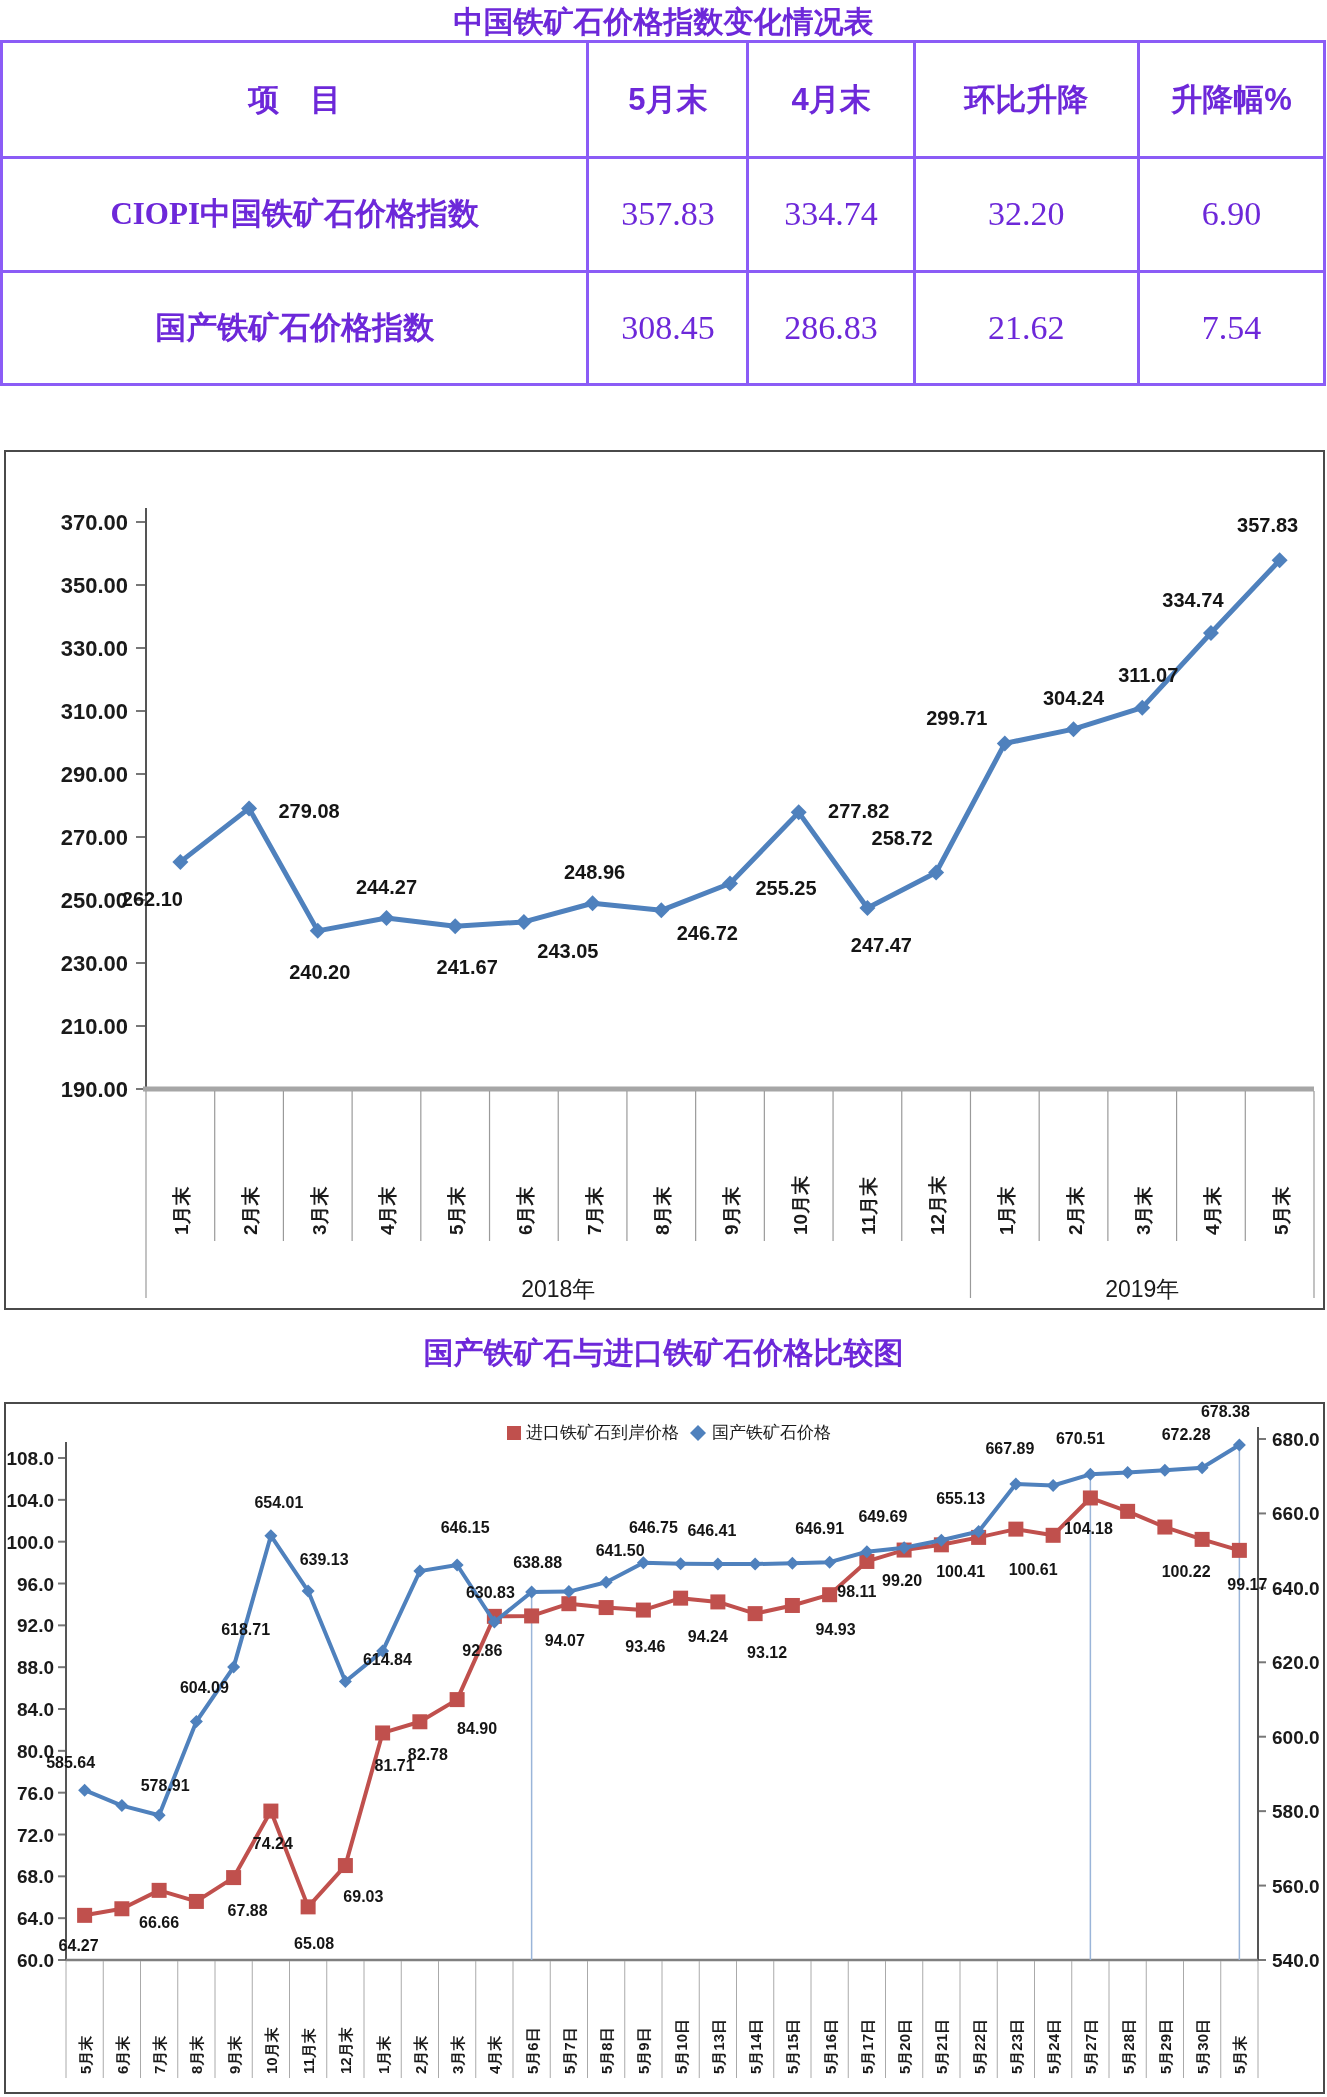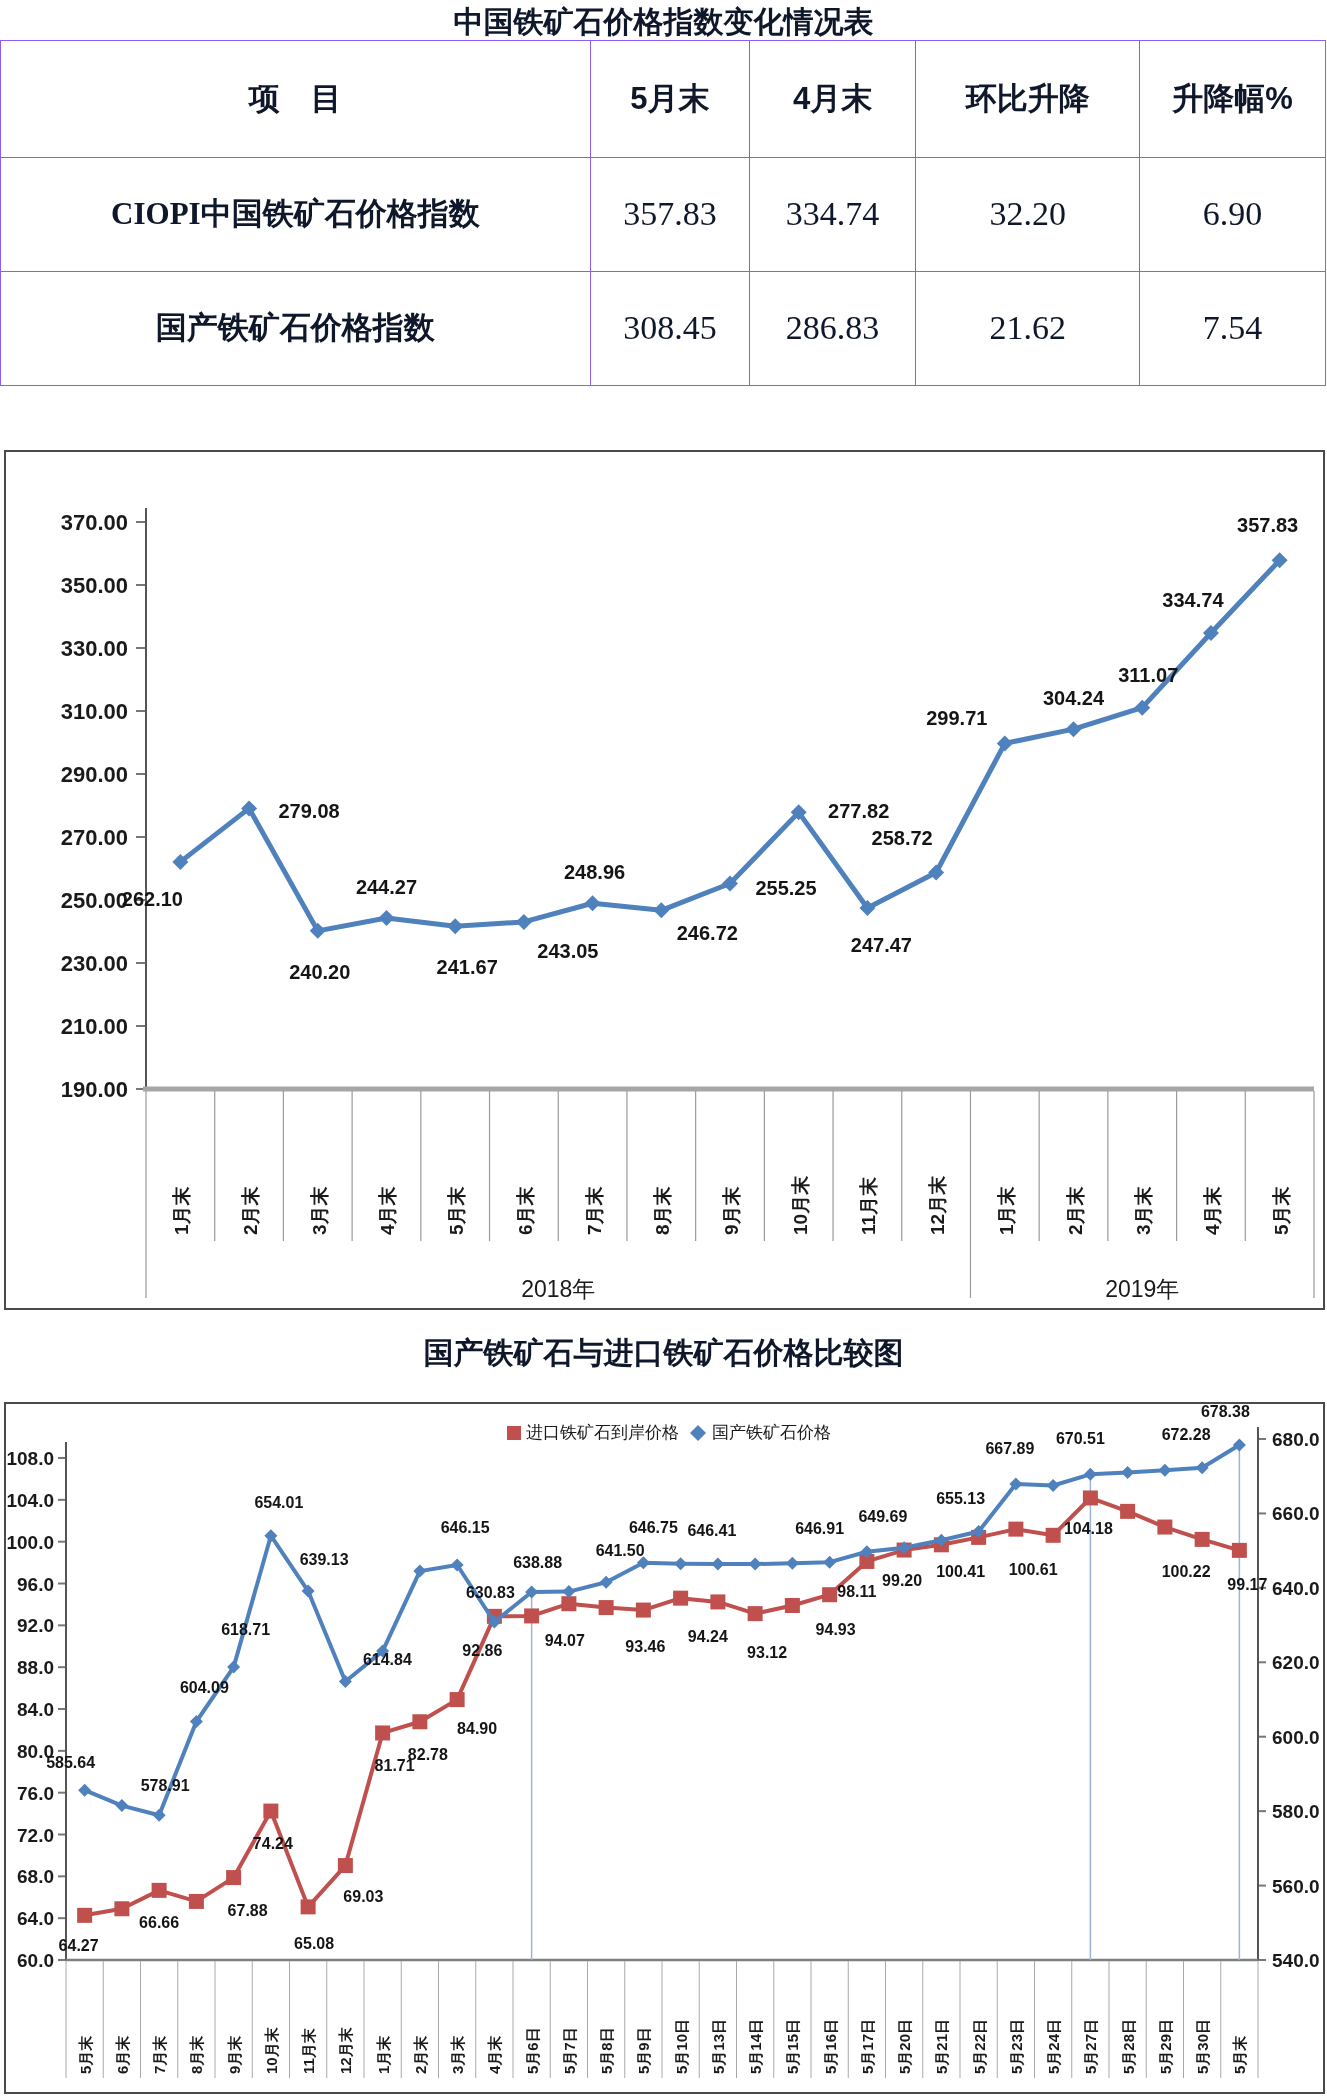--- a/index.html
+++ b/index.html
@@ -1,26 +1,26 @@
 <!DOCTYPE html>
 <html><head>
 <meta charset="utf-8">
 <style>
   html,body{margin:0;padding:0;background:#e8e8e8;}
   #page{position:relative;width:1327px;height:2097px;background:#ffffff;margin:0 auto;
-        font-family:"Liberation Sans","DejaVu Sans",sans-serif;color:#0f172a;overflow:hidden;}
+        font-family:"Liberation Sans","DejaVu Sans",sans-serif;color:#6d28d9;overflow:hidden;}
   .big-title{position:absolute;left:0;right:0;text-align:center;font-size:30px;font-weight:700;
              font-family:"Liberation Sans","DejaVu Sans",sans-serif;}
   #title1{top:2px;}
   #title2{top:406px;margin-top:40px;}
   #title3{top:1333px;}
   
   #idx-table{position:absolute;top:40px;left:0;width:1326px;height:346px;border-collapse:collapse;
              table-layout:fixed;}
-  #idx-table td{border:1px solid #8b5cf6;text-align:center;vertical-align:middle;padding:0;}
+  #idx-table td{border:3px solid #8b5cf6;text-align:center;vertical-align:middle;padding:0;}
   #idx-table tr.hdr td{font-size:31px;font-weight:700;}
   #idx-table td.lbl{font-size:31px;font-weight:600;font-family:Liberation Serif, serif;}
   #idx-table td.num{font-size:34px;font-weight:400;font-family:"Liberation Serif","DejaVu Serif",serif;}
   #idx-table tr.hdr{height:88px;}
   #idx-table tr.datarow{height:86px;}
   .c0{width:44.6%;} .c1{width:12.0%;} .c2{width:12.5%;} .c3{width:16.9%;} .c4{width:14.0%;}
   
   .chartwrap{position:absolute;left:4px;width:1317px;background:#fff;border:2px solid #4a4a4a;}
   #chart2wrap{top:450px;height:856px;}
   #chart3wrap{top:1402px;height:688px;}

